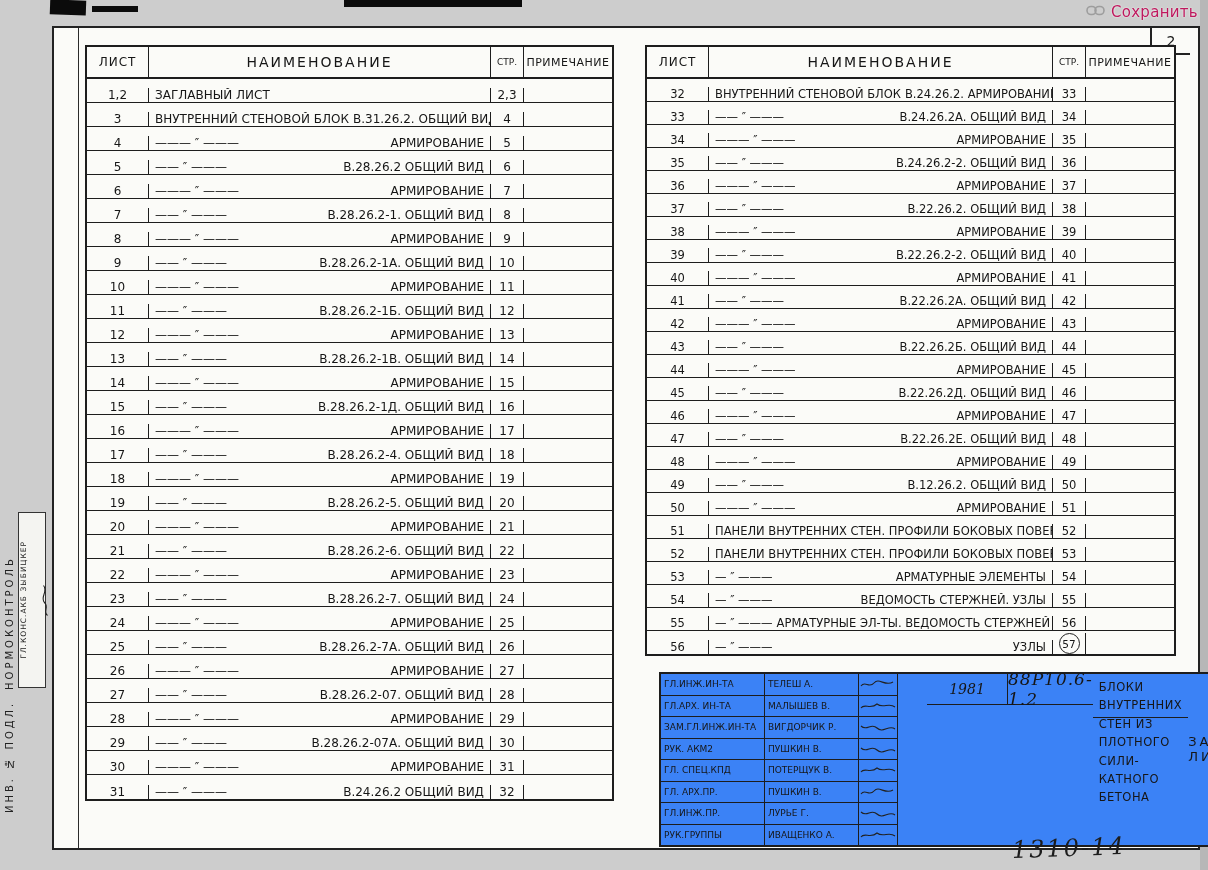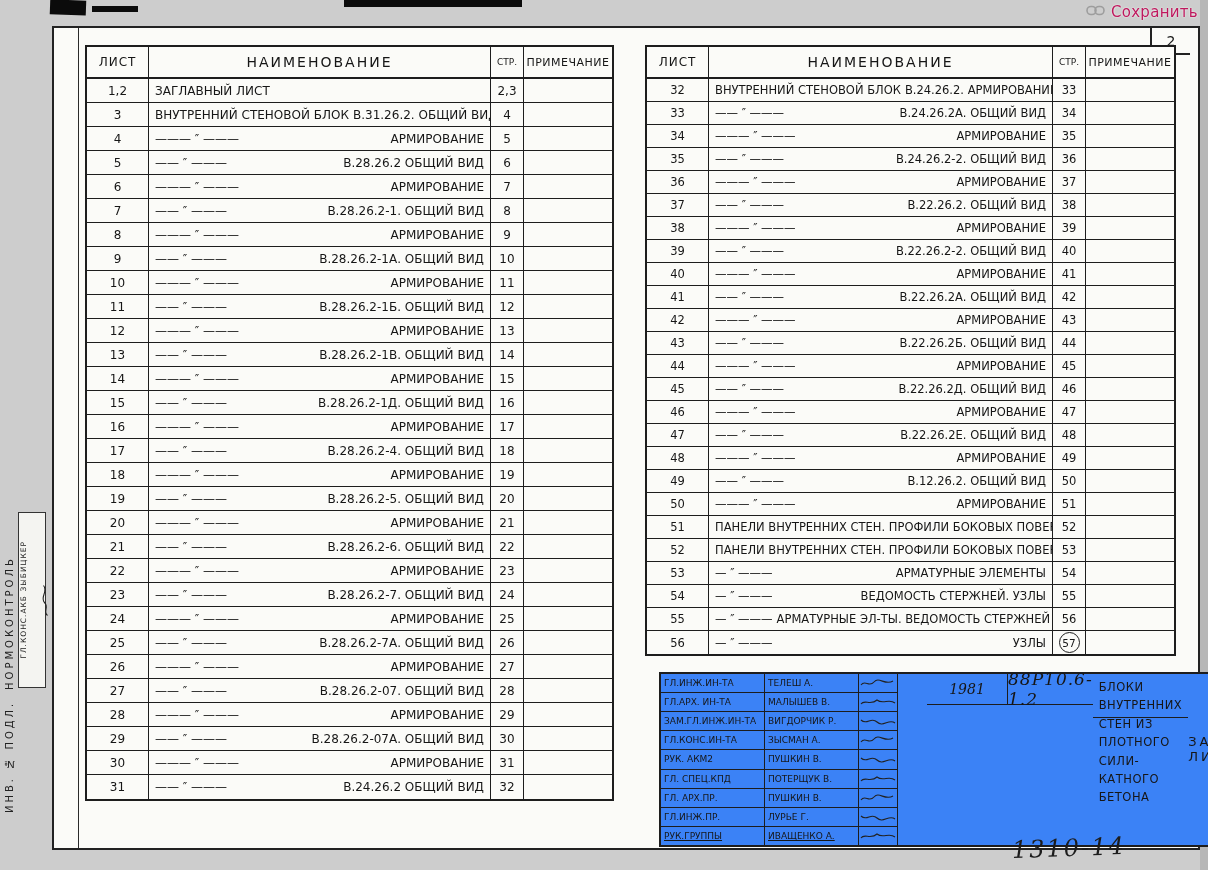--- a/index.html
+++ b/index.html
@@ -39,39 +39,39 @@
   .thead{display:flex;height:30px;border-bottom:2px solid #1d1d1d;}
   .th{display:flex;align-items:center;justify-content:center;box-sizing:border-box;
       border-right:1.5px solid #1d1d1d;font-size:14px;letter-spacing:2px;white-space:nowrap;}
   .w-n{width:62px;}
   .w-name{flex:1;}
   .w-p{width:33px;}
   .w-note{width:88px;border-right:none;}
   .th.w-n{font-size:12px;letter-spacing:1px;}
   .th.w-p{font-size:9px;letter-spacing:0;}
   .th.w-note{font-size:11px;letter-spacing:.5px;}
-  .trow{display:flex;height:24px;border-bottom:1.5px solid #1d1d1d;box-sizing:border-box;}
+  .trow{display:flex;height:24px;border-bottom:1.5px solid #1d1d1d;box-sizing:border-box;align-items:flex-end;}
   .table-right .trow{height:23px;}
   .tbody .trow:last-child{border-bottom:none;}
   .td{box-sizing:border-box;border-right:1.5px solid #1d1d1d;display:flex;align-items:center;overflow:hidden;}
   .td-n{width:62px;justify-content:center;}
   .td-name{flex:1;justify-content:space-between;padding:0 6px;gap:4px;}
   .td-p{width:33px;justify-content:center;}
   .td-note{width:88px;border-right:none;}
   .nm-left,.nm-right{white-space:nowrap;}
   .circled{border:1.5px solid #1d1d1d;border-radius:50%;width:19px;height:19px;
            display:flex;align-items:center;justify-content:center;font-size:10.5px;}
   
   .titleblock{
     position:absolute;left:605px;top:644px;width:632px;height:175px;
     border:2px solid #1d1d1d;display:flex;box-sizing:border-box;background:#3b82f6;gap:29px;
   }
   .tb-left{width:248px;border-right:1.5px solid #1d1d1d;display:flex;flex-direction:column;}
   .tb-sigrow{flex:1;display:flex;border-bottom:1px solid #1d1d1d;font-size:9px;}
-  .tb-left .tb-sigrow:last-child{border-bottom:none;text-decoration:underline;}
+  .tb-left .tb-sigrow:last-child{border-bottom:none;}
   .sig-role{width:104px;border-right:1px solid #1d1d1d;display:flex;align-items:center;padding-left:3px;box-sizing:border-box;white-space:nowrap;overflow:hidden;}
   .sig-name{width:94px;border-right:1px solid #1d1d1d;display:flex;align-items:center;padding-left:3px;box-sizing:border-box;white-space:nowrap;overflow:hidden;}
   .sig-sign{flex:1;display:flex;align-items:center;justify-content:center;}
   .tb-right{flex:1;display:flex;flex-direction:row;}
   .tb-toprow{height:30px;display:flex;border-bottom:1.5px solid #1d1d1d;}
   .tb-year{width:80px;border-right:1.5px solid #1d1d1d;display:flex;align-items:center;justify-content:center;
            font-size:14px;font-style:italic;font-family:"DejaVu Serif",serif;}
   .tb-doc{flex:1;display:flex;align-items:center;justify-content:center;
           font-size:17px;letter-spacing:1px;font-style:italic;font-family:"DejaVu Serif",serif;}
   .tb-title{height:44px;border-bottom:1.5px solid #1d1d1d;font-size:11.5px;line-height:1.6;
@@ -690,29 +690,20 @@
         <div class="tb-sigrow">
           <div class="sig-role">ЗАМ.ГЛ.ИНЖ.ИН-ТА</div>
           <div class="sig-name">ВИГДОРЧИК Р.</div>
           <div class="sig-sign">
             <svg width="38" height="12" viewBox="0 0 38 12">
               <path d="M2 5 C8 11 12 1 18 7 S30 3 36 8" stroke="#222" stroke-width="1.1" fill="none"></path>
             </svg>
           </div>
         </div>
         <div class="tb-sigrow">
-          <div class="sig-role">ГЛ.КОНС.ИН-ТА</div>
-          <div class="sig-name">ЗЫСМАН А.</div>
-          <div class="sig-sign">
-            <svg width="38" height="12" viewBox="0 0 38 12">
-              <path d="M2 8 C6 2 10 11 15 5 S26 9 34 4" stroke="#222" stroke-width="1.1" fill="none"></path>
-            </svg>
-          </div>
-        </div>
-        <div class="tb-sigrow">
           <div class="sig-role">РУК. АКМ2</div>
           <div class="sig-name">ПУШКИН В.</div>
           <div class="sig-sign">
             <svg width="38" height="12" viewBox="0 0 38 12">
               <path d="M2 5 C8 11 12 1 18 7 S30 3 36 8" stroke="#222" stroke-width="1.1" fill="none"></path>
             </svg>
           </div>
         </div>
         <div class="tb-sigrow">
           <div class="sig-role">ГЛ. СПЕЦ.КПД</div>

